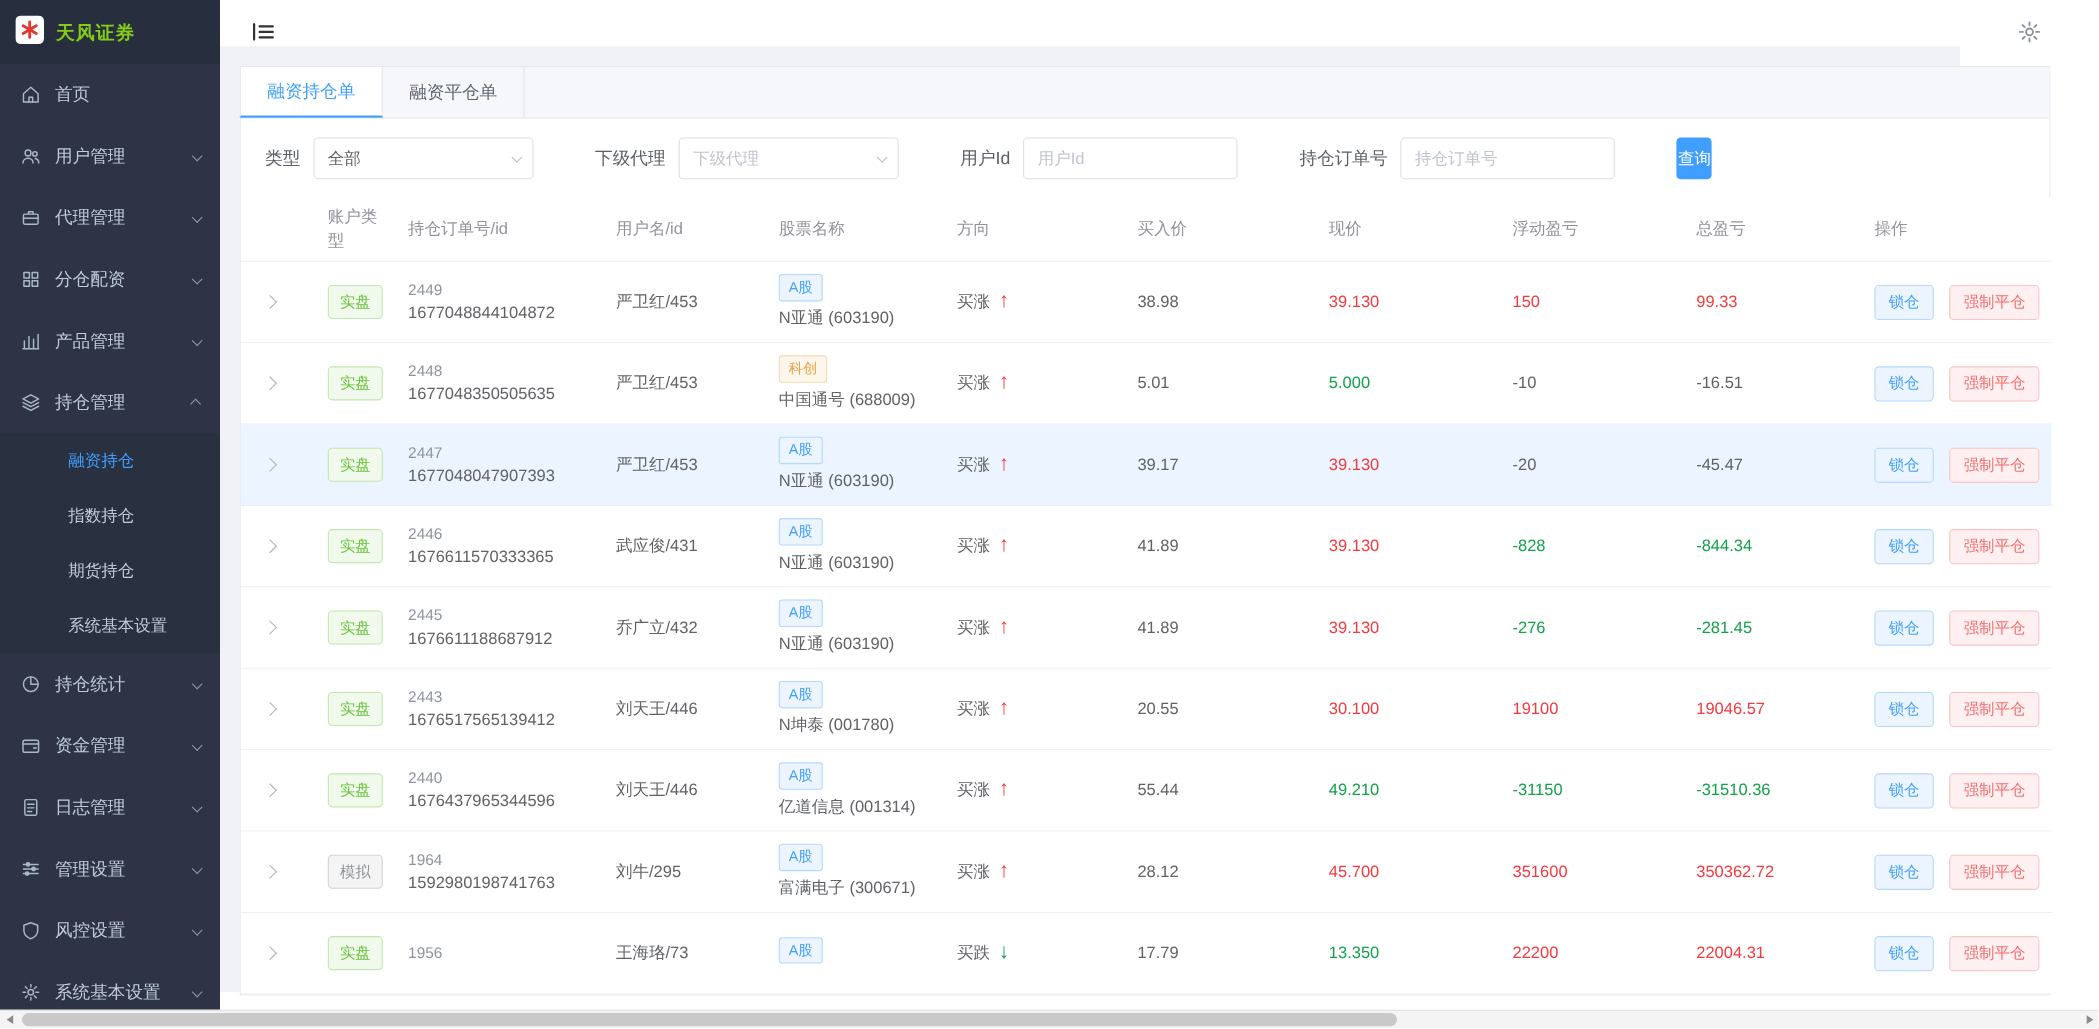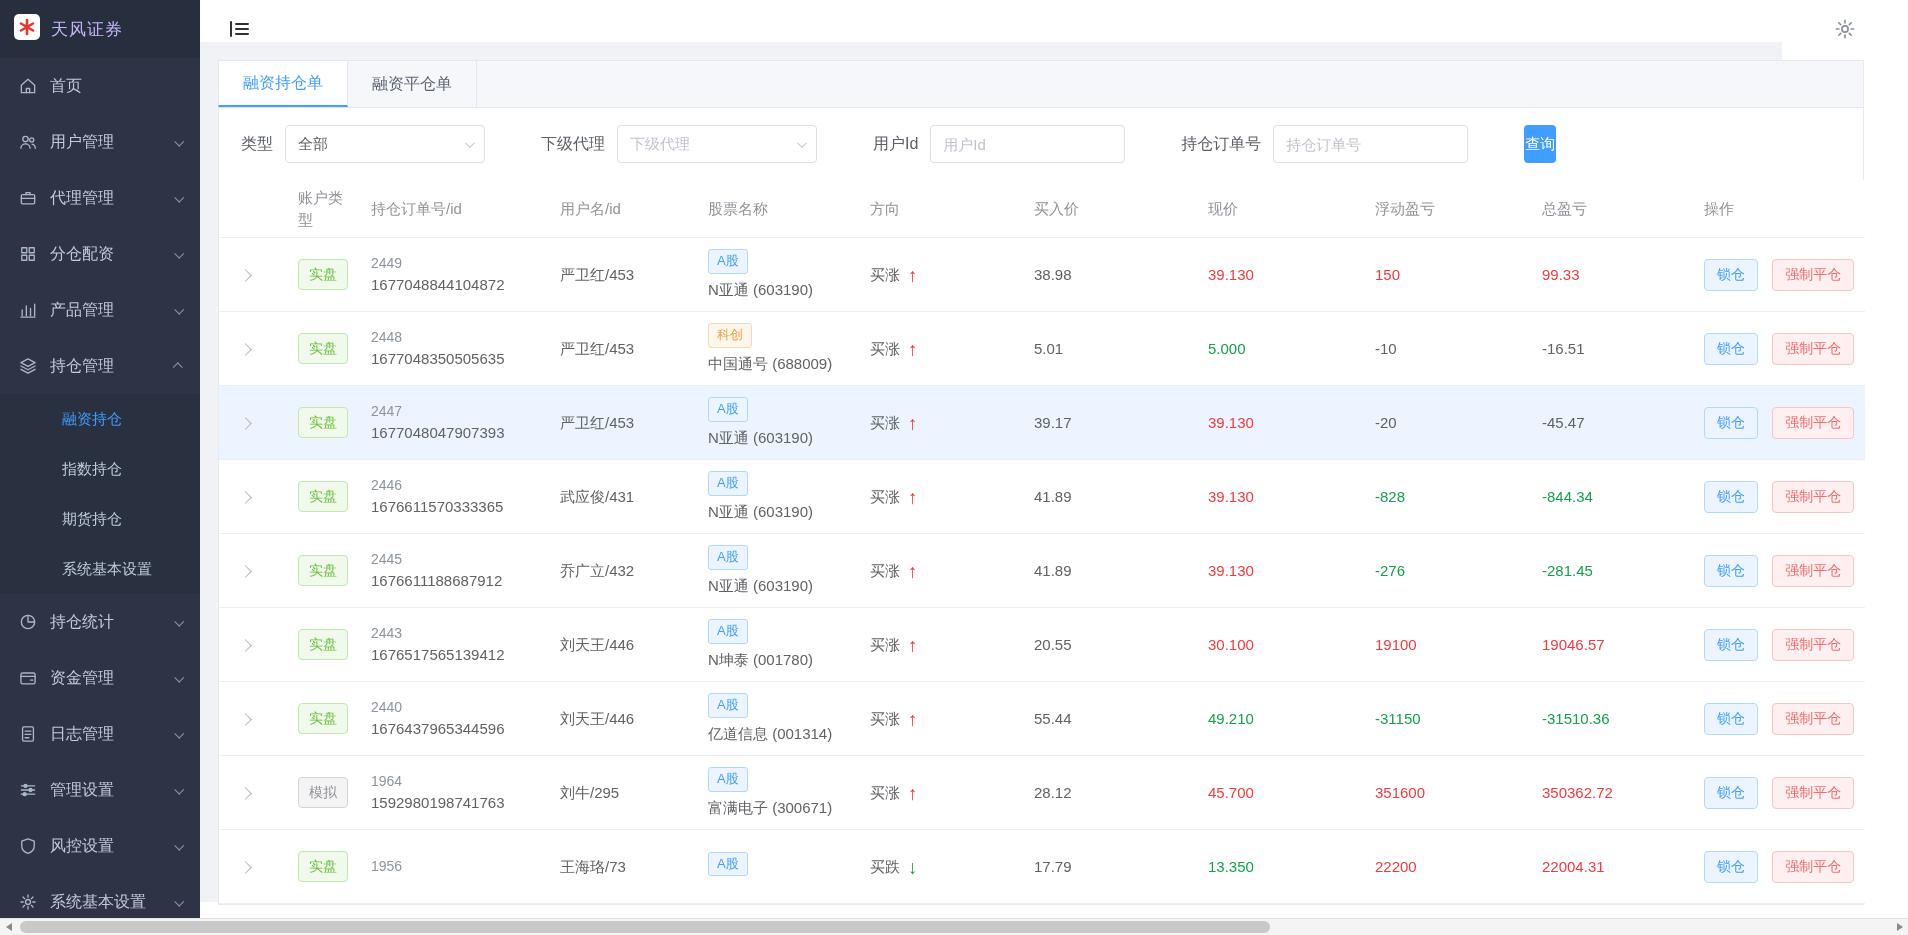--- a/index.html
+++ b/index.html
@@ -4,21 +4,21 @@
 <style>
   * { margin:0; padding:0; box-sizing:border-box; }
   html,body { width:1908px; height:935px; overflow:hidden; }
   body { font-family:"Liberation Sans", sans-serif; background:#fff; color:#606266; }
 
   .page { position:relative; width:1908px; height:935px; background:#fff; overflow:hidden; }
 
   
   .sidebar { position:absolute; left:0; top:0; width:200px; height:918px; background:var(--sidebar-bg,#2e3446); overflow:hidden; z-index:5; }
   .logo { height:58px; display:flex; align-items:center; gap:11px; padding:0 14px; background:#272e3d; }
-  .logo-text { color:#c4b5fd; font-size:17px; letter-spacing:1px; }
+  .logo-text { color:#84cc16; font-size:17px; letter-spacing:1px;font-weight:bold; }
   .menu-item { height:56px; display:flex; align-items:center; padding:0 18px; color:#bfcbd9; font-size:16px; cursor:pointer; }
   .mi-icon { width:20px; height:20px; margin-right:12px; flex:0 0 20px; display:flex; align-items:center; justify-content:center; }
   .mi-icon svg { stroke:#aab7c8; fill:none; stroke-width:1.6; stroke-linecap:round; stroke-linejoin:round; }
   .mi-label { flex:1; white-space:nowrap; }
   .caret { width:7px; height:7px; border-right:1.5px solid #8d97a8; border-bottom:1.5px solid #8d97a8; transform:rotate(45deg) translateY(-1px); }
   .caret.up { transform:rotate(-135deg) translateY(-1px); }
   .submenu { background:#293040; }
   .submenu .menu-item { height:50px; padding-left:62px; font-size:15px; color:#bfcbd9; }
   .submenu .menu-item.active { color:var(--accent,#409eff); }
 
@@ -76,21 +76,21 @@
   .badge.sim  { color:#909399; background:#f4f4f5; border-color:#d3d4d6; }
 
   .order-no { font-size:14px; color:#8d949c; }
   .order-id { font-size:15px; color:#606266; }
 
   .tag { display:inline-block; padding:2px 8px; font-size:13px; border-radius:3px; border:1px solid transparent; margin-bottom:5px; }
   .tag.a  { color:#409eff; background:#ecf5ff; border-color:#b3d8ff; }
   .tag.kc { color:#e6a23c; background:#fdf6ec; border-color:#f5dab1; }
   .stock-name { font-size:15px; color:#606266; white-space:nowrap; }
 
-  .dir-wrap { display:flex; align-items:flex-end; }
+  .dir-wrap { display:flex; align-items:flex-start; }
   .arrow { font-size:19px; font-weight:bold; margin-left:8px; line-height:1; }
   .arrow.up { color:var(--red,#f5393d); }
   .arrow.down { color:var(--green,#13a24a); }
 
   .c-red { color:var(--red,#f5393d); }
   .c-green { color:var(--green,#13a24a); }
   .c-dark { color:#606266; }
 
   .btn { height:32px; padding:0 12px; border-radius:4px; font-size:14px; border:1px solid transparent; cursor:pointer; font-family:Liberation Serif, serif; white-space:nowrap; }
   .btn-lock { color:#409eff; border-color:#b3d8ff; background:#ecf5ff; }

